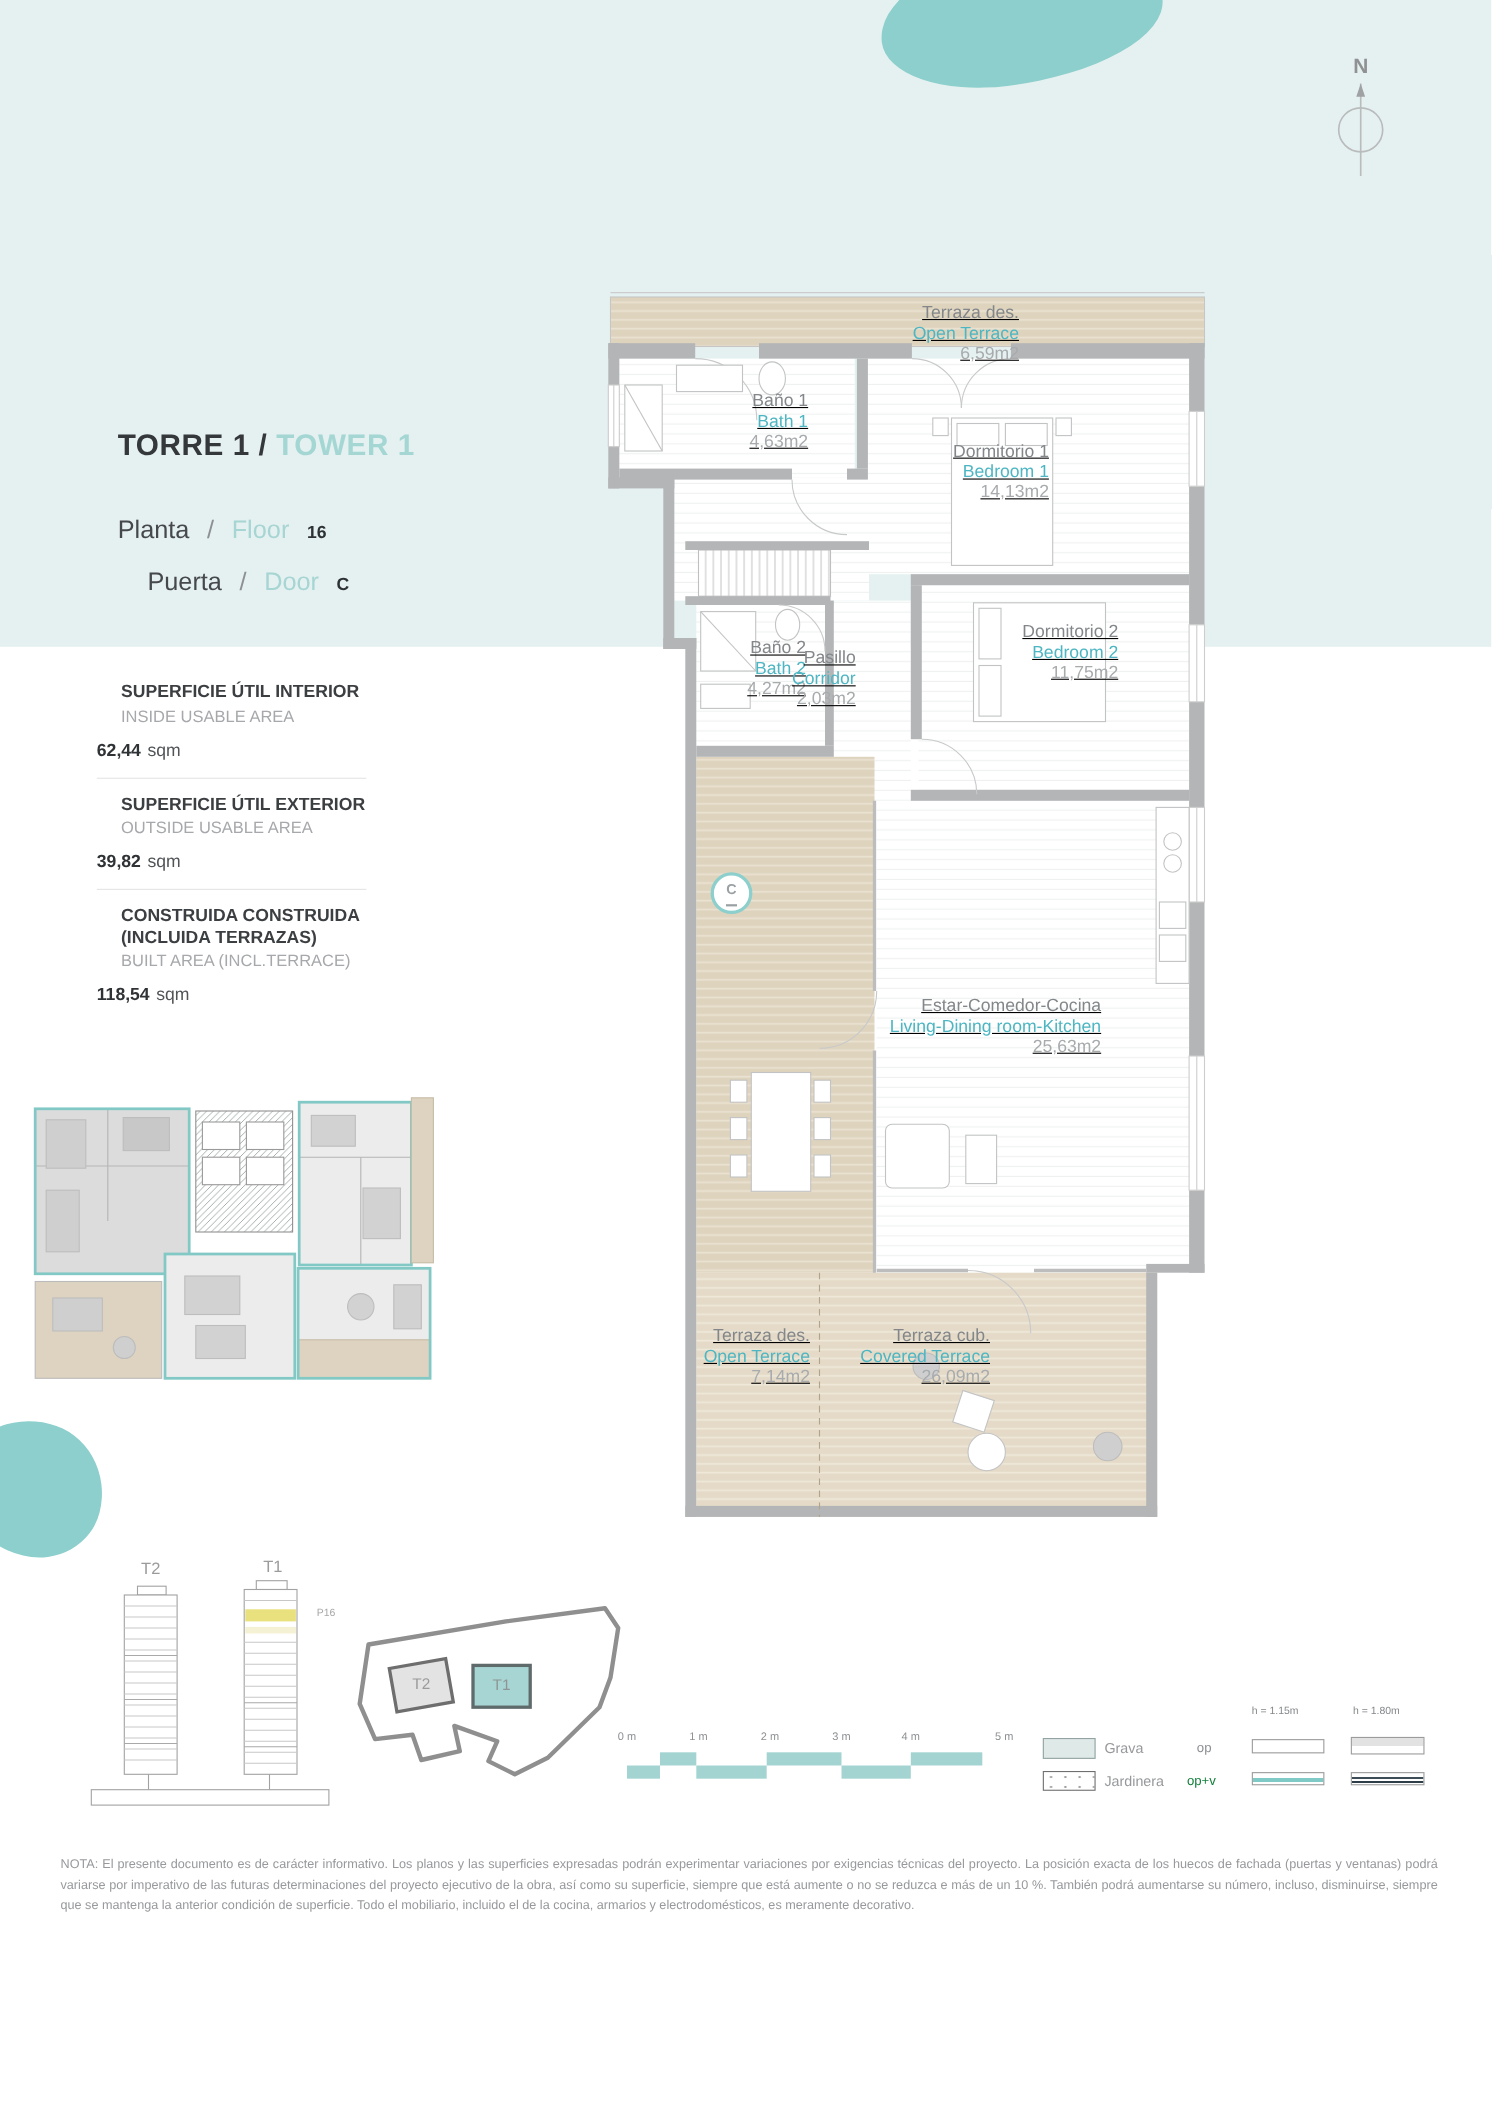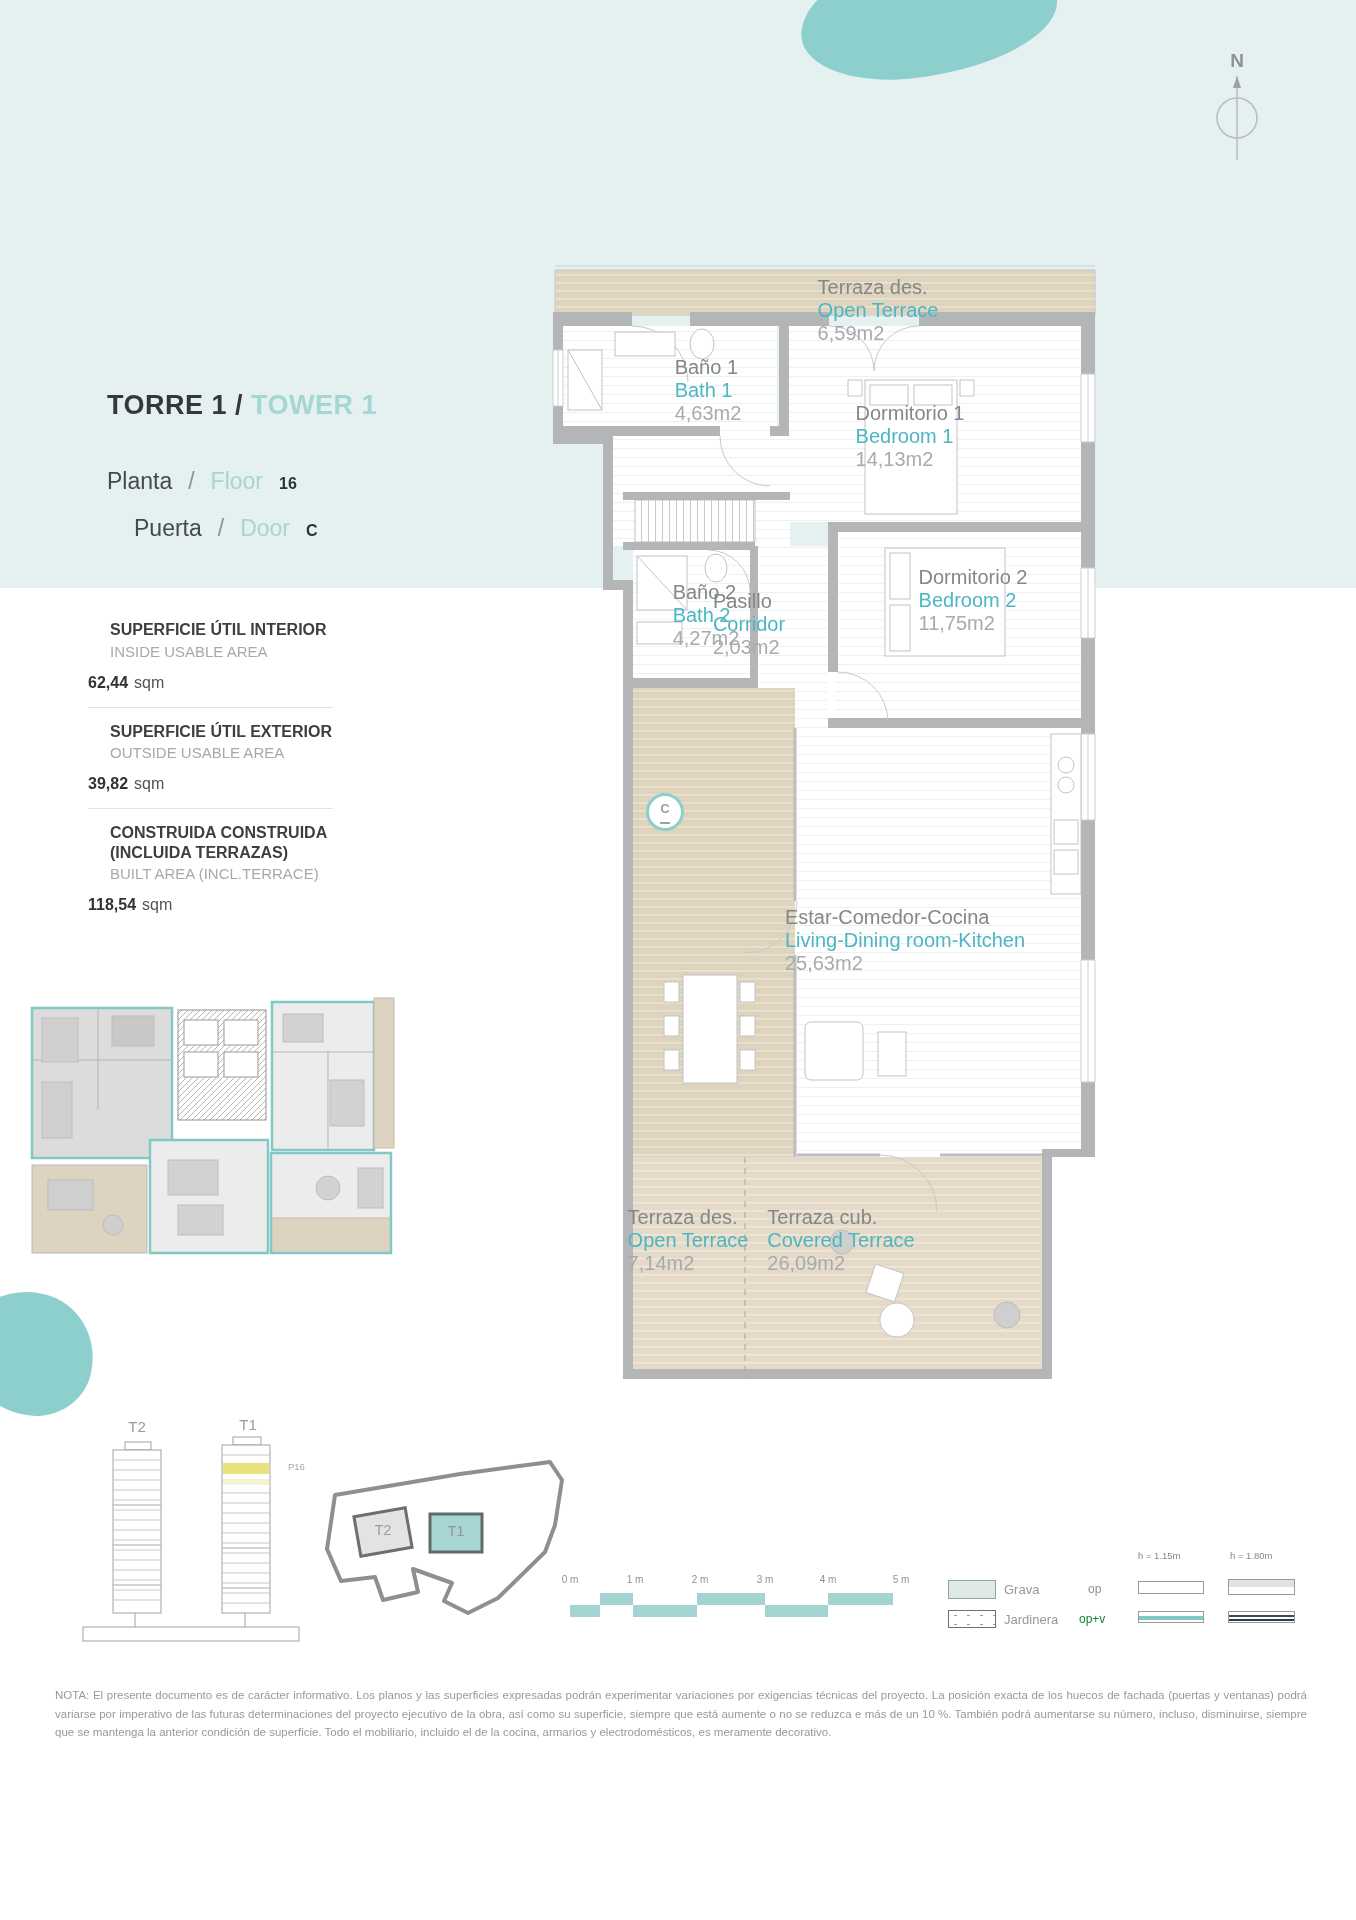--- a/index.html
+++ b/index.html
@@ -21,21 +21,21 @@
   
   .areas{position:absolute;left:88px;top:620px;width:260px;}
   .ag{padding-left:22px;}
   .t-es{font-size:16px;font-weight:bold;color:#3c3f42;line-height:1.22;width:235px;}
   .t-en{font-size:15px;color:#a6a8ab;margin-top:3px;line-height:1.2;width:235px;}
   .val{margin-left:-22px;margin-top:13px;font-size:16px;color:#303336;}
   .val b{font-weight:bold;}
   .val span{font-weight:normal;color:#515457;margin-left:6px;}
   .hr{width:245px;height:1px;background:#e3e4e4;margin:15px 0 14px 0;}
   
-  .rlabel{position:absolute;transform:translateX(-50%);text-align:left;font-size:20px;line-height:1.16;white-space:nowrap;}
+  .rlabel{position:absolute;transform:translateX(-50%);text-align:right;font-size:16px;line-height:1.16;white-space:nowrap;text-decoration:underline;}
   .rlabel .es{display:block;color:#83878a;}
   .rlabel .en{display:block;color:#4db6c2;}
   .rlabel .ar{display:block;color:#a8abad;}
   
   .cmark{position:absolute;left:646px;top:793px;width:32px;height:32px;border:3px solid #8ccfcc;
          border-radius:50%;background:#fff;text-align:center;}
   .cmark .l{font-size:13px;font-weight:bold;color:#9aa0a3;line-height:26px;}
   .cmark .bar{position:absolute;left:11px;bottom:4px;width:10px;height:2px;background:#9aa0a3;}
   
   .tlabel{position:absolute;width:60px;text-align:center;font-size:15px;color:#9b9b9b;}
@@ -412,21 +412,21 @@
   </svg>
   <div class="slabel" style="left:353px;top:1522px;color:#9b9b9b;">T2</div>
   <div class="slabel" style="left:426px;top:1523px;">T1</div>
 
   <div class="scale">
     <span class="lab" style="left:17px;">0 m</span>
     <span class="lab" style="left:82px;">1 m</span>
     <span class="lab" style="left:147px;">2 m</span>
     <span class="lab" style="left:212px;">3 m</span>
     <span class="lab" style="left:275px;">4 m</span>
-    <span class="lab" style="left:348px;">5 m</span>
+    <span class="lab" style="left:360px;">5 m</span>
     <div class="bar" style="left:17px; top:33px;width:30px;"></div>
     <div class="bar" style="left:47px; top:21px;width:33px;"></div>
     <div class="bar" style="left:80px; top:33px;width:64px;"></div>
     <div class="bar" style="left:144px;top:21px;width:68px;"></div>
     <div class="bar" style="left:212px;top:33px;width:63px;"></div>
     <div class="bar" style="left:275px;top:21px;width:65px;"></div>
   </div>
 
   <div class="legend">
     <span class="hlab" style="left:190px;">h = 1.15m</span>

